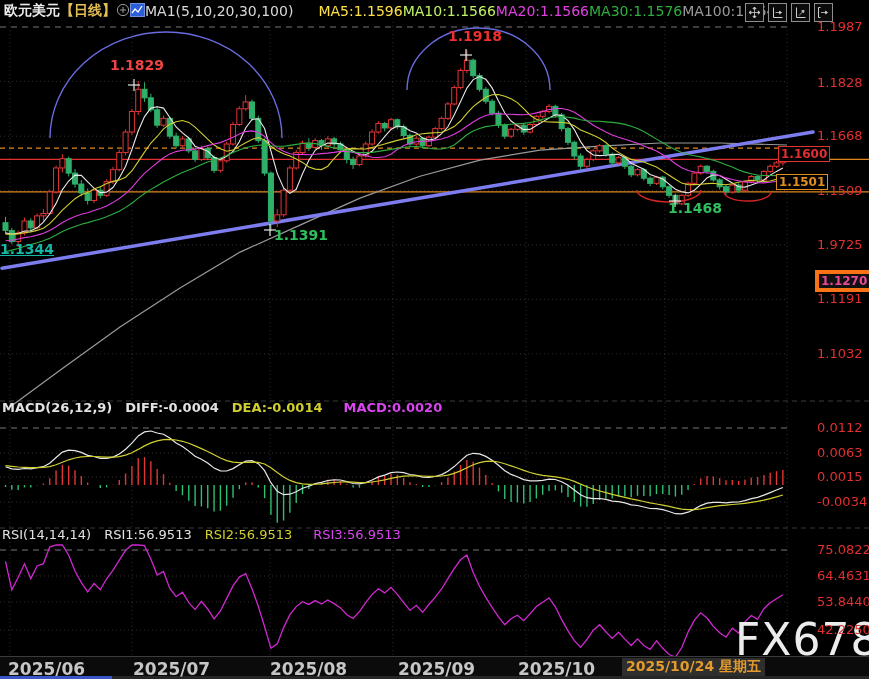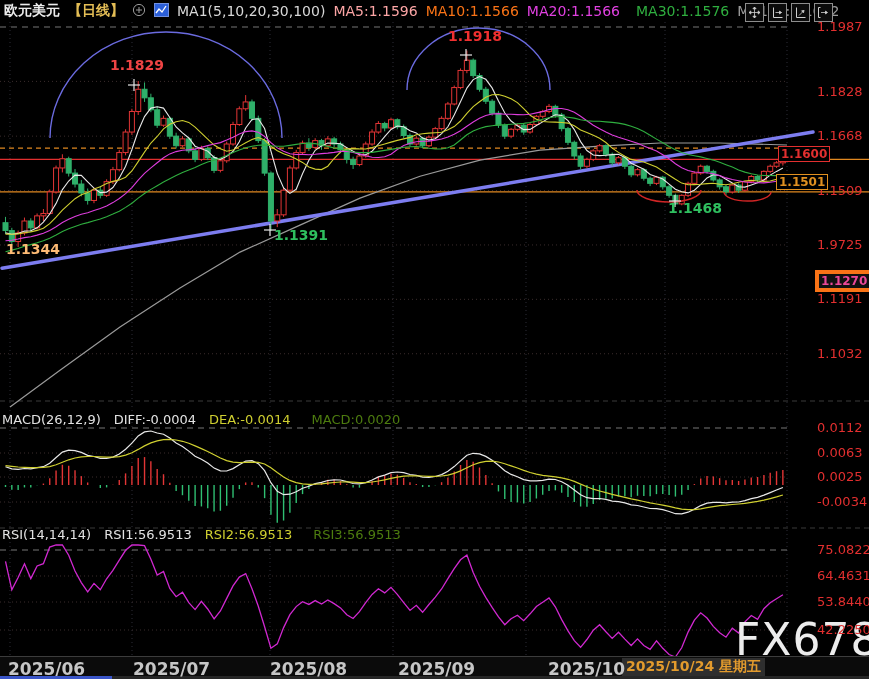--- a/index.html
+++ b/index.html
@@ -1,30 +1,30 @@
 <!DOCTYPE html>
 <html><head>
 <meta charset="utf-8">
 <style>
   html,body{margin:0;padding:0;background:#000;}
   #app{position:relative;width:869px;height:679px;background:#000;overflow:hidden;
        font-family:"DejaVu Sans","Liberation Sans",sans-serif;}
   #chart-svg{position:absolute;left:0;top:0;z-index:1;}
   .topbar{position:absolute;left:0;top:0;right:0;height:22px;display:flex;align-items:center;
-          gap:8px;padding-left:4px;font-size:14px;z-index:10;white-space:nowrap;}
+          gap:0;padding-left:4px;font-size:14px;z-index:10;white-space:nowrap;}
   .sym{color:#ececec;font-weight:700;}
   .per{color:#e3bd55;font-weight:700;}
   .mas{color:#d8d8d8;}
-  .ma5{color:#fca5a5;} .ma10{color:#f97316;} .ma20{color:#e040e0;} .ma30{color:#2fae3f;} .ma100{color:#9a9a9a;}
+  .ma5{color:#fde047;margin-left:25px;} .ma10{color:#bef264;} .ma20{color:#e040e0;} .ma30{color:#2fae3f;} .ma100{color:#9a9a9a;}
   .toolbar{position:absolute;left:745px;top:3px;display:flex;gap:4px;z-index:11;}
   .tbtn{width:17px;height:17px;border:1px solid #8d8d8d;background:#0b0b0b;display:flex;
         align-items:center;justify-content:center;cursor:pointer;}
   .paneltitle{position:absolute;left:2px;display:flex;gap:13px;font-size:13px;z-index:6;white-space:nowrap;}
-  #macd-title{top:412px;} #rsi-title{top:527px;}
-  .w{color:#e2e2e2;} .y{color:#cfcf30;} .m{color:#4d7c0f;padding-left:8px;}
+  #macd-title{top:400px;font-weight:bold;} #rsi-title{top:527px;}
+  .w{color:#e2e2e2;} .y{color:#cfcf30;} .m{color:#d946ef;padding-left:8px;}
   .ylab{position:absolute;left:817px;color:#e22f2f;font-size:13px;font-weight:400;z-index:6;}
   .annot{position:absolute;font-size:14px;font-weight:700;z-index:6;}
   .ptag{position:absolute;font-size:12px;font-weight:700;padding:0 2px;background:#000;z-index:7;line-height:14px;}
   #tag1600{left:778px;top:146px;color:#e22f2f;border:1px solid #e22f2f;}
   #tag1501{left:776px;top:174px;color:#e09020;border:1px solid #e09020;}
   #tag1270{left:815px;top:270px;color:#ec4899;border:4px solid #f97316;background:#111;}
   .xaxis{position:absolute;left:0;top:656px;width:869px;height:20px;background:#0b0b0b;
          border-top:1px solid #3c3c3c;z-index:4;}
   .mlab{position:absolute;top:659px;color:#c6c6c6;font-size:17px;font-weight:700;z-index:6;}
   #dateHi{position:absolute;left:622px;top:658px;background:#2e2e2e;color:#e39b2d;
@@ -531,37 +531,37 @@
   <div class="ptag" id="tag1270">1.1270</div>
 
   <div class="xaxis"></div>
   <div id="dateHi">2025/10/24 星期五</div>
 
   <div id="watermark">FX678</div>
 
   <div class="sbtrack"></div>
   <div class="sbthumb"></div>
 <div class="ylab" style="top: 19px;">1.1987</div>
-    <div class="ylab" style="top: 84px; text-align: center;">1.1828</div>
+    <div class="ylab" style="top: 75px; text-align: center;">1.1828</div>
     <div class="ylab" style="top: 128.143px;">1.1668</div>
     <div class="ylab" style="top: 182.543px;">1.1509</div>
     <div class="ylab" style="top: 236.943px;">1.9725</div>
     <div class="ylab" style="top: 291.343px;">1.1191</div>
     <div class="ylab" style="top: 345.744px;">1.1032</div>
     <div class="ylab" style="top: 420px;">0.0112</div>
     <div class="ylab" style="top: 445px;">0.0063</div>
-    <div class="ylab" style="top: 469px;">0.0025</div>
+    <div class="ylab" style="top: 469px;">0.0015</div>
     <div class="ylab" style="top: 494px;">-0.0034</div>
     <div class="ylab" style="top: 542px;">75.0822</div>
     <div class="ylab" style="top: 568px;">64.4631</div>
     <div class="ylab" style="top: 594px;">53.8440</div>
     <div class="ylab" style="top: 622px;">42.2250</div>
     <div class="mlab" style="left: 8px;">2025/06</div>
     <div class="mlab" style="left: 133px;">2025/07</div>
     <div class="mlab" style="left: 270px;">2025/08</div>
     <div class="mlab" style="left: 398px;">2025/09</div>
-    <div class="mlab" style="left: 548px; text-align: center;">2025/10</div>
+    <div class="mlab" style="left: 518px; text-align: center;">2025/10</div>
     <div class="annot" style="left: 110px; top: 57px; color: #ef4444;">1.1829</div>
     <div class="annot" style="left: 448px; top: 28px; color: rgb(240, 48, 48);">1.1918</div>
-    <div class="annot" style="left: 6px; top: 241px; color: #fdba74;">1.1344</div>
+    <div class="annot" style="left: 0; top: 241px; color: #14b8a6; text-decoration: underline;">1.1344</div>
     <div class="annot" style="left: 274px; top: 227px; color: rgb(47, 191, 95);">1.1391</div>
     <div class="annot" style="left: 668px; top: 200px; color: rgb(47, 191, 95);">1.1468</div>
   </div>
 
 </body></html>

